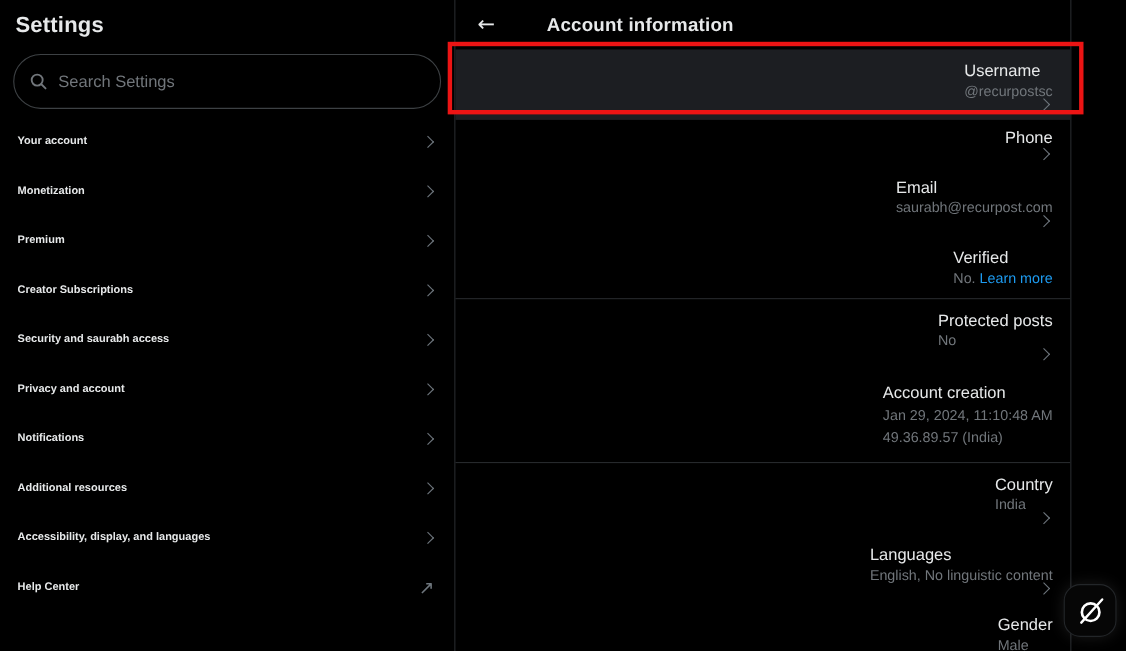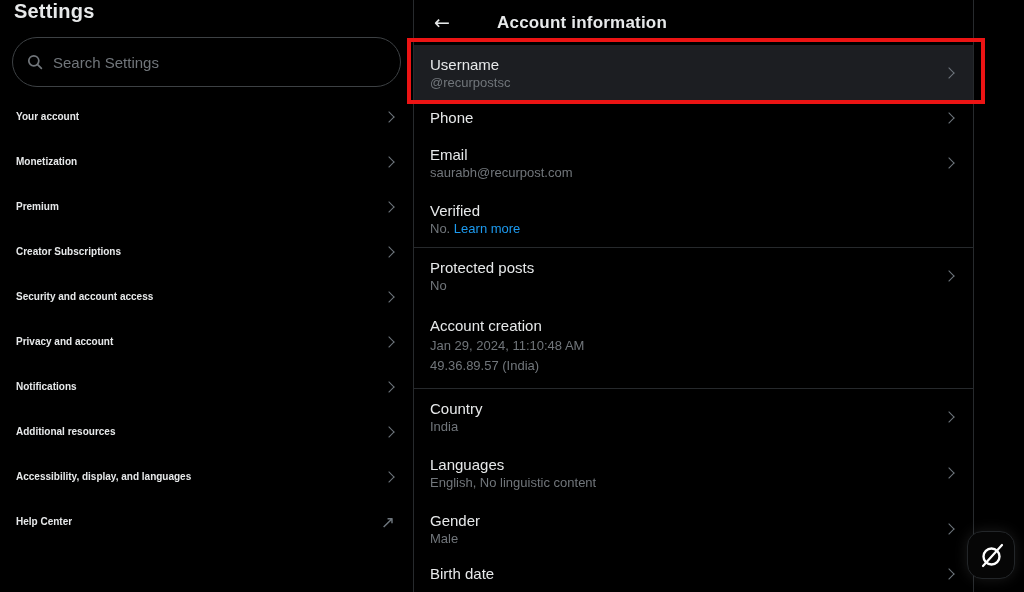--- a/index.html
+++ b/index.html
@@ -8,21 +8,21 @@
     background: #000;
     color: #e7e9ea;
     font-family: "Liberation Sans", sans-serif;
     overflow: hidden;
     position: relative;
     display: flex;
   }
 
   
   .sidebar { width: 413px; flex: 0 0 413px; }
-  .sidebar-title { font-size: 20px; font-weight: 700; padding: 0 14px 10px; letter-spacing: 0.2px; }
+  .sidebar-title { font-size: 20px; font-weight: 700; padding: 12px 14px 10px; letter-spacing: 0.2px; }
   .searchbox {
     margin: 4px 12px 0;
     height: 50px;
     border: 1px solid #3d4144;
     border-radius: 9999px;
     display: flex;
     align-items: center;
     padding: 0 14px;
     gap: 10px;
     background: #000;
@@ -59,22 +59,22 @@
   }
   .main-header { display: flex; align-items: center; height: 45px; padding: 0 16px; gap: 24px; }
   .back-btn {
     background: none; border: none; color: #e7e9ea;
     font-size: 19px; line-height: 19px; cursor: pointer; width: 24px;
     font-family: "DejaVu Sans", sans-serif;
   }
   .main-title { font-size: 17px; font-weight: 700; letter-spacing: 0.2px; margin-left: 19px; }
 
   .row {
-    display: flex; align-items: center; justify-content: space-between;
-    padding: 10px 16px; cursor: pointer;
+    display: flex; align-items: flex-end; justify-content: space-between;
+    padding: 10px 16px; cursor: pointer; flex-direction: column;
   }
   .row.no-sub { padding: 7px 16px; }
   .row.highlight { background: #1c1e22; }
   .row .label { font-size: 15px; line-height: 20px; color: #e7e9ea; }
   .row .sub { font-size: 13px; line-height: 16px; color: #71767b; }
   .row .sub-line { font-size: 13px; line-height: 20px; color: #71767b; }
   .row.multi { padding: 12px 16px; }
   .sub .link { cursor: pointer; }
   .divider { height: 1px; background: #26292c; }
 
@@ -119,21 +119,21 @@
       </div>
       <div class="side-item">
         <span class="side-label">Premium</span>
         <span class="chev"></span>
       </div>
       <div class="side-item">
         <span class="side-label">Creator Subscriptions</span>
         <span class="chev"></span>
       </div>
       <div class="side-item">
-        <span class="side-label">Security and account access</span>
+        <span class="side-label">Security and saurabh access</span>
         <span class="chev"></span>
       </div>
       <div class="side-item">
         <span class="side-label">Privacy and account</span>
         <span class="chev"></span>
       </div>
       <div class="side-item">
         <span class="side-label">Notifications</span>
         <span class="chev"></span>
       </div>

